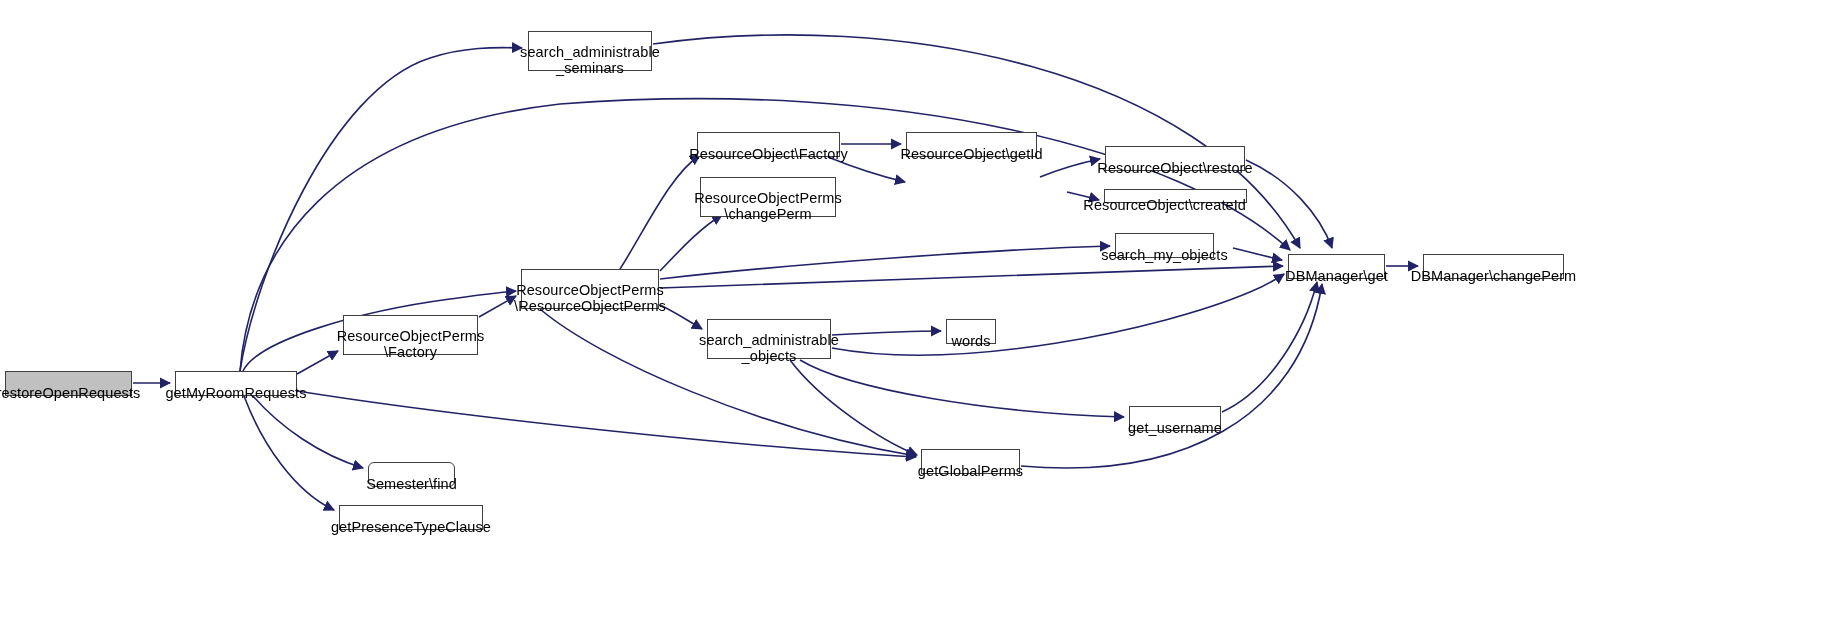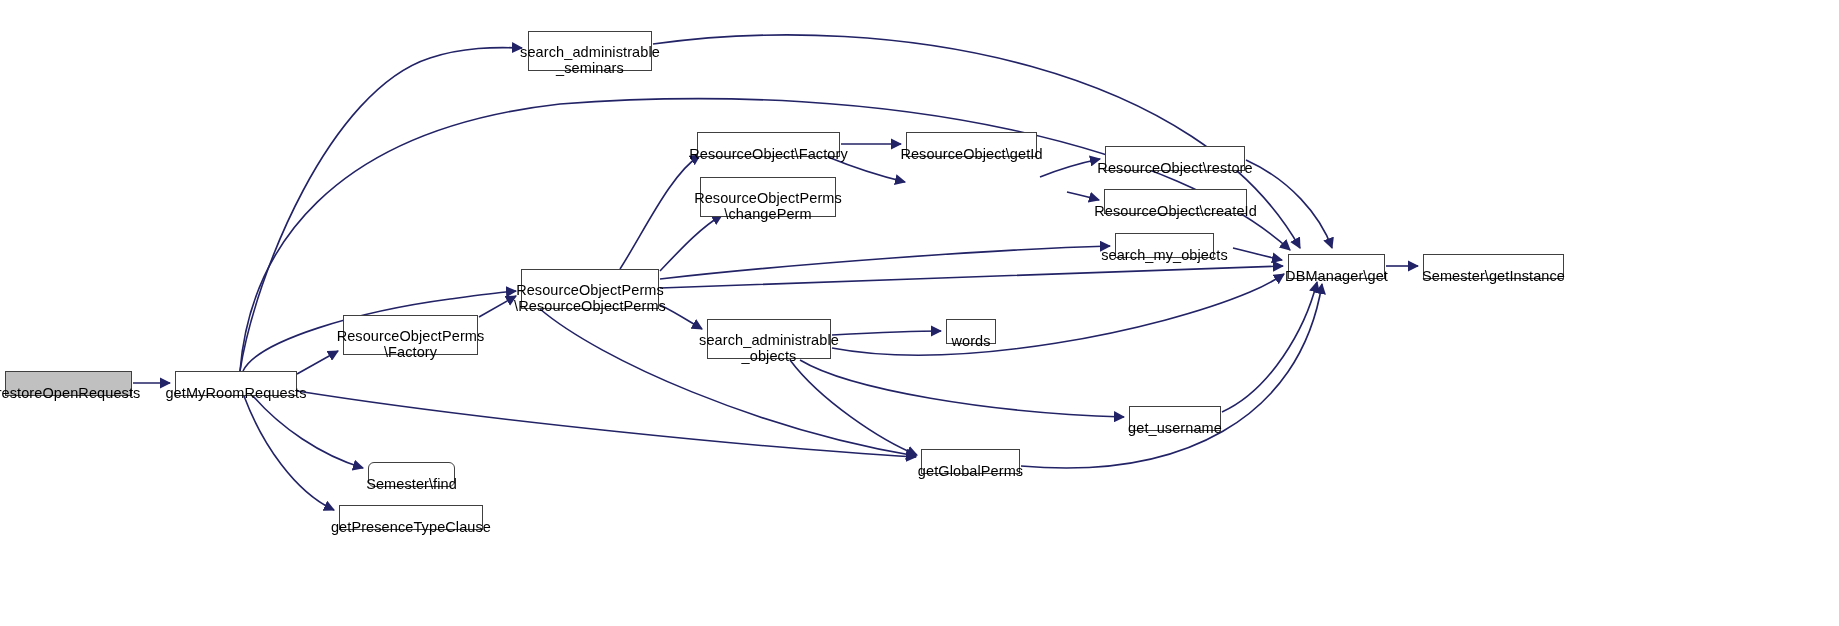--- a/index.html
+++ b/index.html
@@ -175,33 +175,33 @@
   </div>
 
   <div class="node" style="left:921px; top:449px;  width:99px;  height:25px;">
     <span class="node-label">getGlobalPerms</span>
   </div>
 
   <div class="node" style="left:1105px; top:146px; width:140px; height:25px;">
     <span class="node-label">ResourceObject\restore</span>
   </div>
 
-  <div class="node" style="left:1104px; top:189px; width:143px; height:25px;">
+  <div class="node" style="left:1104px; top:189px; width:143px; height:14px;justify-content:flex-end;">
     <span class="node-label">ResourceObject\createId</span>
   </div>
 
   <div class="node" style="left:1115px; top:233px; width:99px; height:25px;">
     <span class="node-label">search_my_objects</span>
   </div>
 
   <div class="node" style="left:1129px; top:406px; width:92px;  height:25px;">
     <span class="node-label">get_username</span>
   </div>
 
   <div class="node" style="left:1288px; top:254px; width:97px;  height:25px;">
     <span class="node-label">DBManager\get</span>
   </div>
 
   <div class="node" style="left:1423px; top:254px; width:141px; height:25px;">
-    <span class="node-label">Semester\getInstance</span>
+    <span class="node-label">DBManager\changePerm</span>
   </div>
 
 </div>
 
 </body></html>

